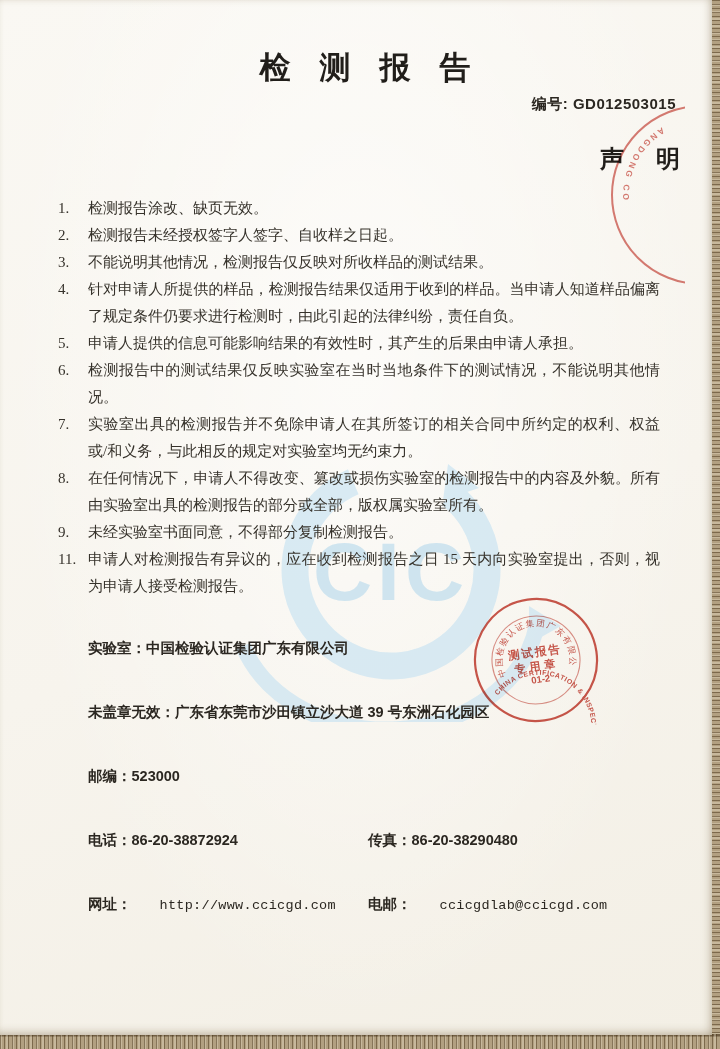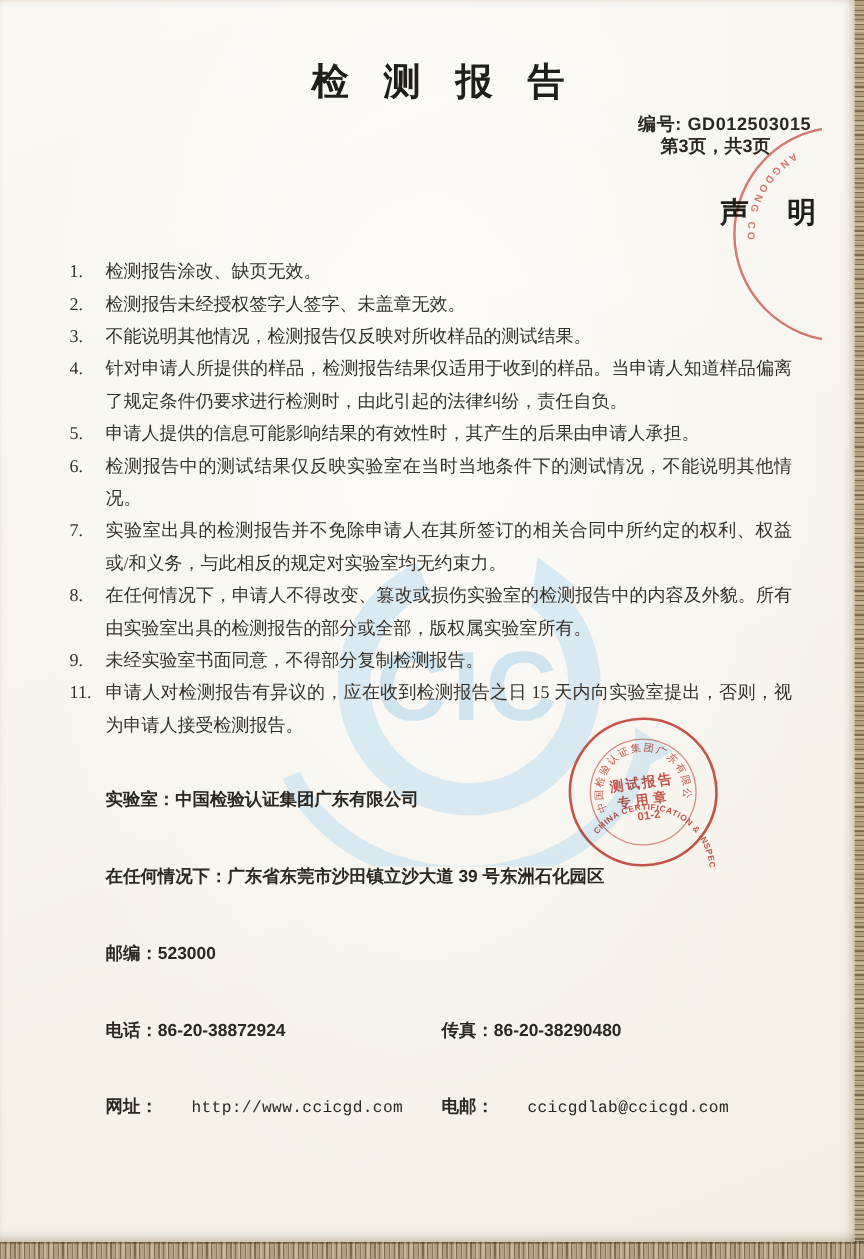--- a/index.html
+++ b/index.html
@@ -109,32 +109,31 @@
       </g>
       <polygon points="243,26 274,50 238,62" fill="#c3e1f2"></polygon>
       <polygon points="324,168 356,188 324,206" fill="#c3e1f2"></polygon>
       <text x="186" y="162" text-anchor="middle" font-family="Liberation Sans, sans-serif" font-size="82" font-weight="bold" letter-spacing="5" fill="#b4d8ec">CIC</text>
     </svg>
 
     <div class="content">
 
       <div class="title">检测报告</div>
       <div class="report-no">编号: GD012503015</div>
-      <div class="page-info">第3页，共3页</div>
 
       <div class="heading">声明</div>
 
       <div class="items">
         <div class="item">
             <span class="no">1.</span>
             <span class="txt">检测报告涂改、缺页无效。</span>
           </div>
         <div class="item">
             <span class="no">2.</span>
-            <span class="txt">检测报告未经授权签字人签字、未盖章无效。</span>
+            <span class="txt">检测报告未经授权签字人签字、自收样之日起。</span>
           </div>
         <div class="item">
             <span class="no">3.</span>
             <span class="txt">不能说明其他情况，检测报告仅反映对所收样品的测试结果。</span>
           </div>
         <div class="item">
             <span class="no">4.</span>
             <span class="txt">针对申请人所提供的样品，检测报告结果仅适用于收到的样品。当申请人知道样品偏离了规定条件仍要求进行检测时，由此引起的法律纠纷，责任自负。</span>
           </div>
         <div class="item">
@@ -161,21 +160,21 @@
             <span class="no">11.</span>
             <span class="txt">申请人对检测报告有异议的，应在收到检测报告之日 15 天内向实验室提出，否则，视为申请人接受检测报告。</span>
           </div>
       </div>
 
       <div class="lab">
         <div class="lrow">
           <span>实验室：</span><span>中国检验认证集团广东有限公司</span>
         </div>
         <div class="lrow">
-          <span>在任何情况下：</span><span>广东省东莞市沙田镇立沙大道 39 号东洲石化园区</span>
+          <span>未盖章无效：</span><span>广东省东莞市沙田镇立沙大道 39 号东洲石化园区</span>
         </div>
         <div class="lrow">
           <span>邮编：</span><span>523000</span>
         </div>
         <div class="lrow">
           <span class="lcol1"><span>电话：</span><span>86-20-38872924</span></span><span><span>传真：</span><span>86-20-38290480</span></span>
         </div>
         <div class="lrow">
           <span class="lcol1"><span>网址：</span><span class="mono">http://www.ccicgd.com</span></span><span><span>电邮：</span><span class="mono">ccicgdlab@ccicgd.com</span></span>
         </div>

